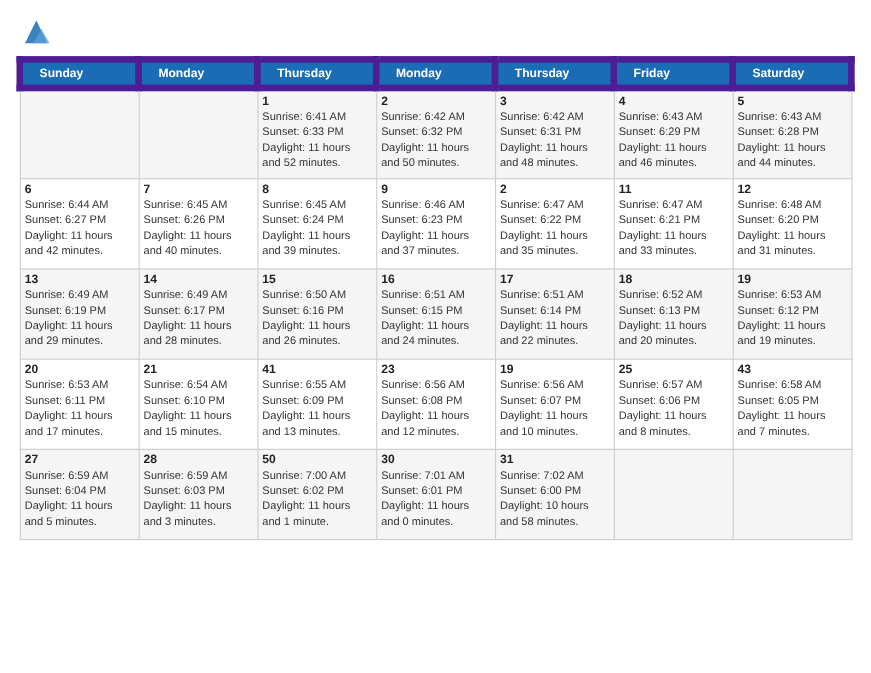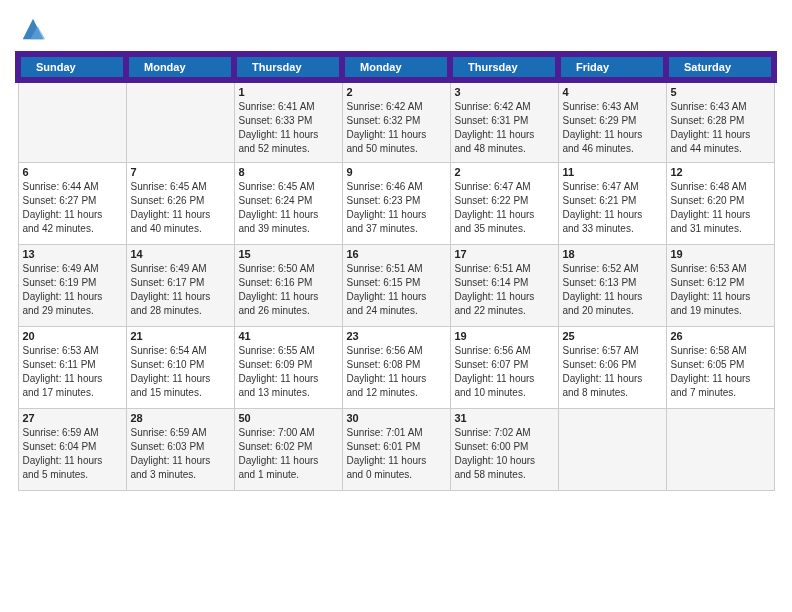--- a/index.html
+++ b/index.html
@@ -231,21 +231,21 @@
           </td>
           <td>
             <span class="day-num">19</span>
             <div class="day-info">Sunrise: 6:56 AM<br>Sunset: 6:07 PM<br>Daylight: 11 hours and 10 minutes.</div>
           </td>
           <td>
             <span class="day-num">25</span>
             <div class="day-info">Sunrise: 6:57 AM<br>Sunset: 6:06 PM<br>Daylight: 11 hours and 8 minutes.</div>
           </td>
           <td>
-            <span class="day-num">26</span>
+            <span class="day-num">43</span>
             <div class="day-info">Sunrise: 6:58 AM<br>Sunset: 6:05 PM<br>Daylight: 11 hours and 7 minutes.</div>
           </td>
         </tr>
         <tr>
           <td>
             <span class="day-num">27</span>
             <div class="day-info">Sunrise: 6:59 AM<br>Sunset: 6:04 PM<br>Daylight: 11 hours and 5 minutes.</div>
           </td>
           <td>
             <span class="day-num">28</span>

